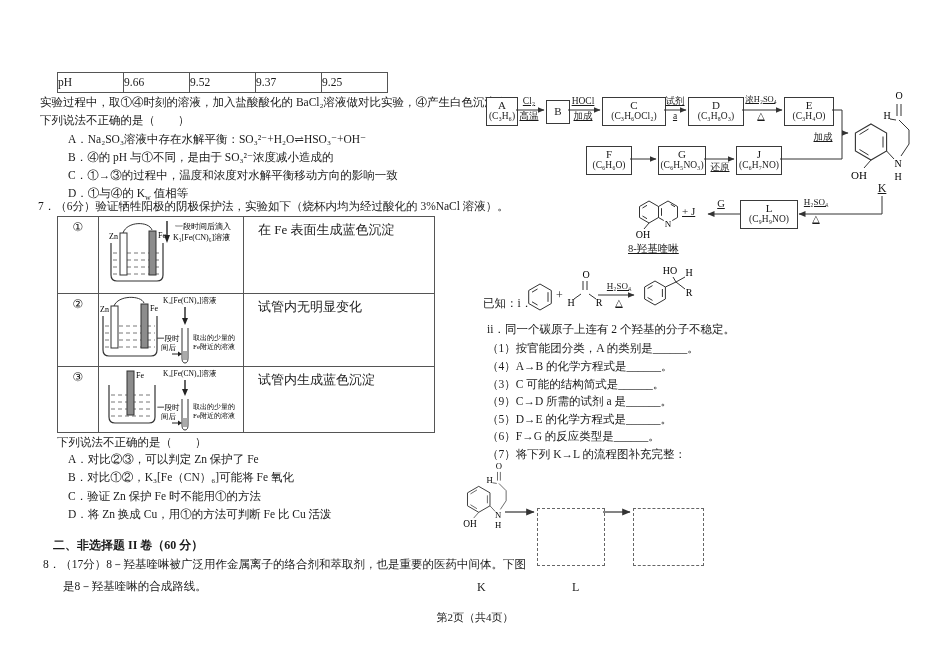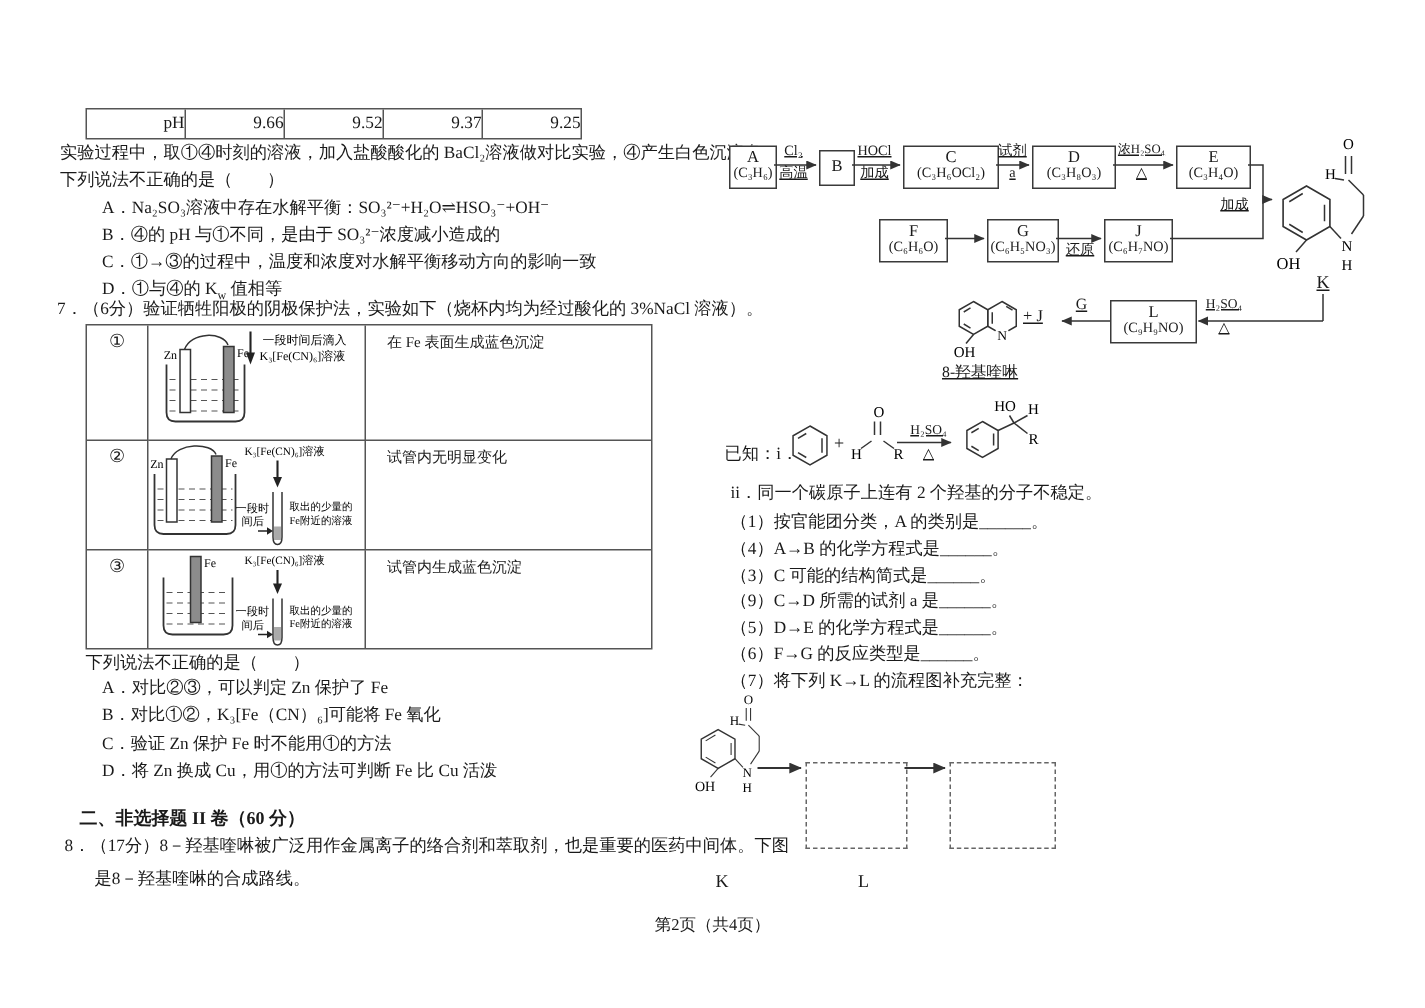--- a/index.html
+++ b/index.html
@@ -2,30 +2,30 @@
 <html><head>
 <meta charset="utf-8">
 <style>
   html,body{margin:0;padding:0;background:#e8e8e8;}
   #canvas{position:relative;width:950px;height:672px;background:#ffffff;overflow:hidden;
           font-family:"Liberation Serif","DejaVu Serif",serif;color:#1a1a1a;}
   .tline{position:absolute;font-size:11.5px;line-height:1.25;white-space:nowrap;}
   .bold{font-weight:bold;}
   
   .ph-table{position:absolute;left:57px;top:72px;display:flex;border:1px solid #555;background:#fff;}
-  .ph-cell{width:65px;height:19px;border-right:1px solid #555;text-align:right;font-size:11.5px;line-height:19px;}
+  .ph-cell{width:65px;height:19px;border-right:1px solid #555;text-align:left;font-size:11.5px;line-height:19px;}
   .ph-cell:last-child{border-right:none;}
   
   .etable{position:absolute;left:57px;top:216px;display:grid;grid-template-columns:41px 145px 190px;
           grid-template-rows:77px 73px 65px;border:1px solid #555;background:#fff;}
   .ecell{border-right:1px solid #555;border-bottom:1px solid #555;position:relative;overflow:visible;}
   .ecell.c3{border-right:none;}
   .ecell.r3{border-bottom:none;}
   .num-cell{text-align:center;padding-top:3px;font-size:12px;}
-  .res-cell{padding:4px 0 0 14px;font-size:10px;}
+  .res-cell{padding:4px 0 0 14px;font-size:13px;}
   
   .fbox{position:absolute;border:1px solid #3a3a3a;background:#fff;text-align:center;
         font-size:9.5px;line-height:1.25;padding-top:1px;}
   .fbox .bl{font-size:11px;display:block;line-height:1.1;}
   .albl{position:absolute;font-size:9.5px;text-align:center;white-space:nowrap;line-height:1.1;text-decoration:underline;}
   .dbox{position:absolute;border:1.5px dashed #666;background:#fff;}
   svg text{font-family:"Liberation Serif","DejaVu Serif",serif;}
   .ovl{position:absolute;pointer-events:none;}
 </style>
 </head>

